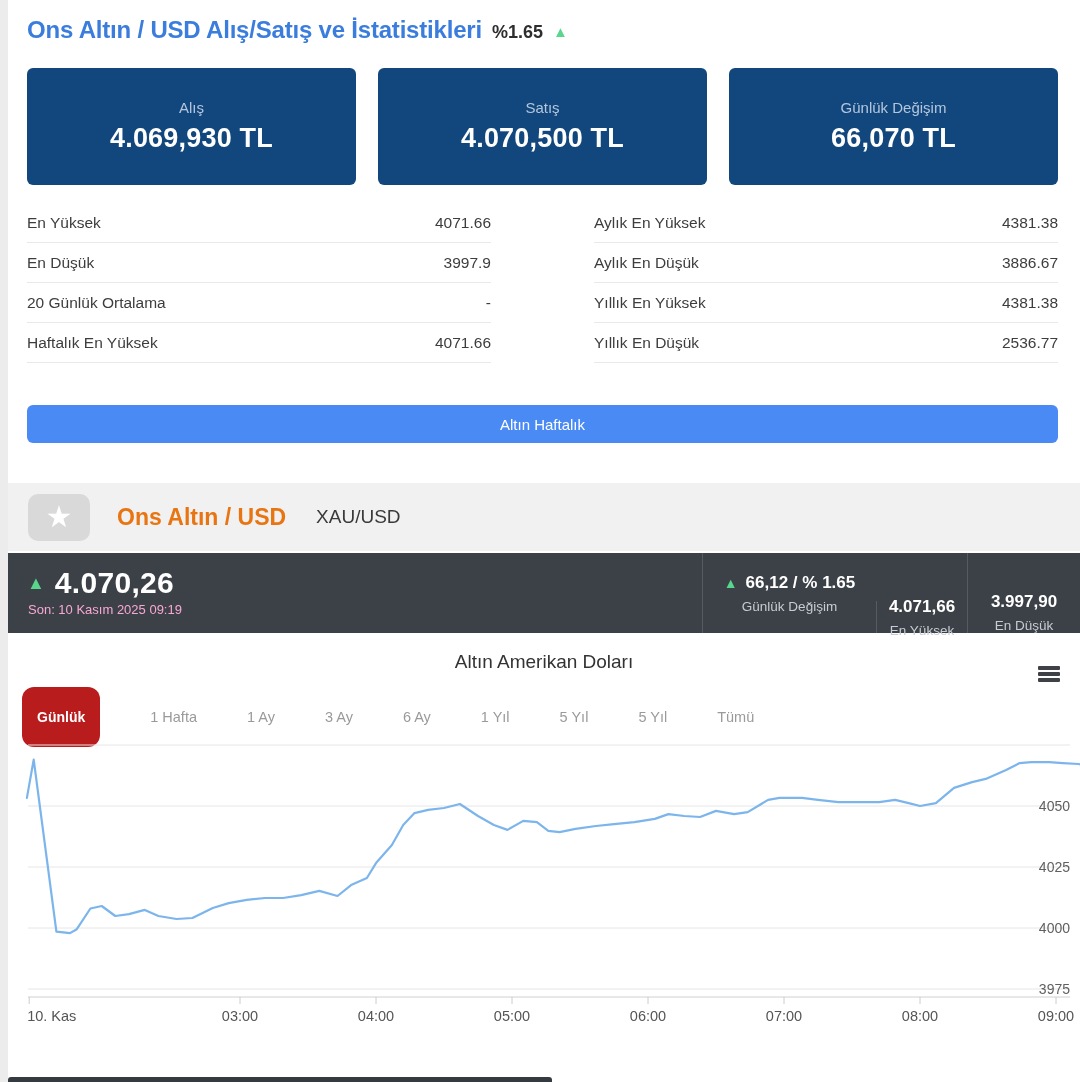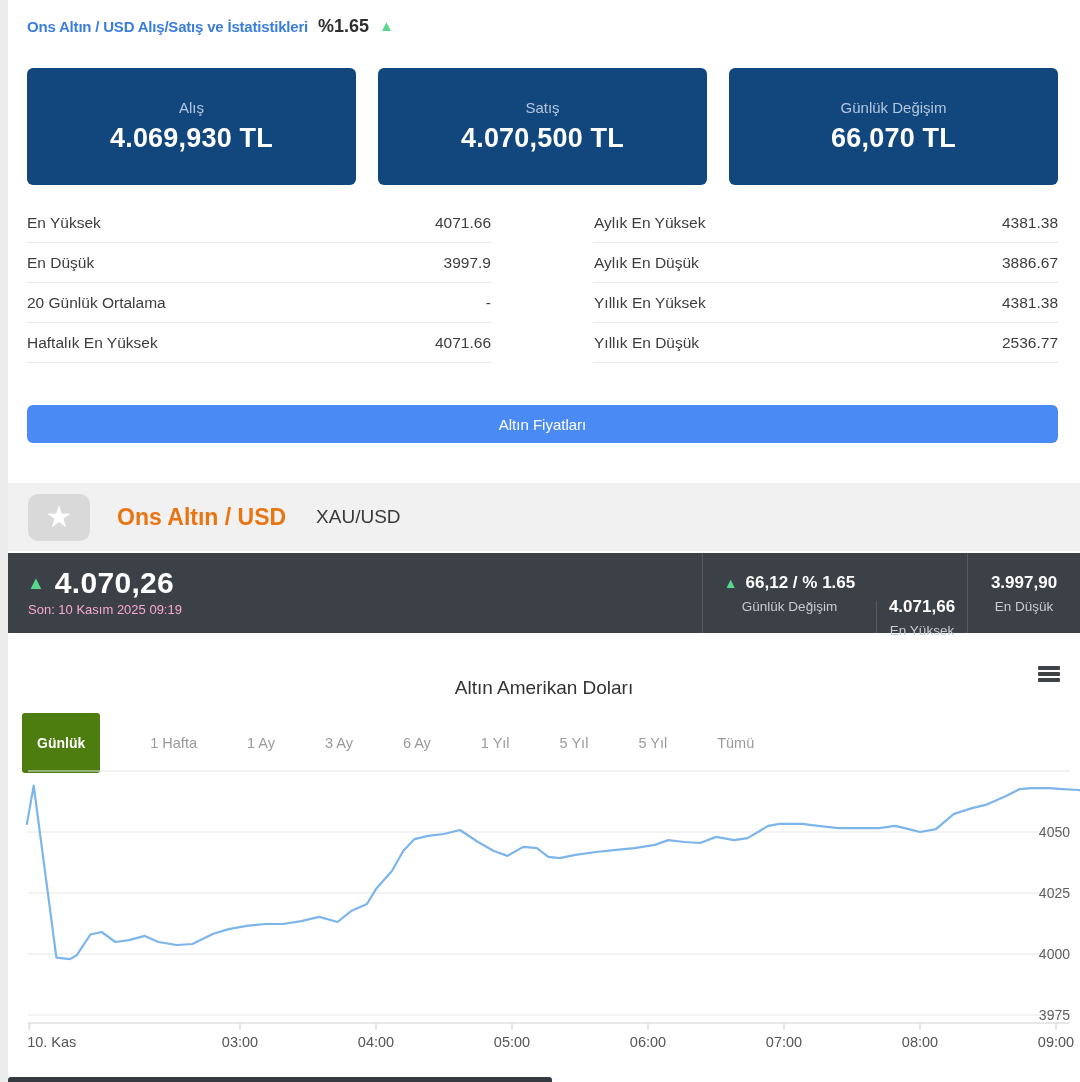--- a/index.html
+++ b/index.html
@@ -7,21 +7,21 @@
     width:1080px;height:1082px;position:relative;overflow:hidden;
     background:#ffffff;font-family:"Liberation Sans",sans-serif;
     -webkit-font-smoothing:antialiased;
   }
   .gutter{position:absolute;left:0;top:0;width:8px;height:1082px;background:#ececec;}
   .page{position:absolute;left:8px;top:0;width:1072px;height:1082px;}
 
   
   .stats-panel{padding:16px 22px 0 19px;}
   .panel-title-row{display:flex;align-items:baseline;gap:10px;height:30px;}
-  .panel-title-row h1{margin:0;font-size:15px;font-weight:bold;color:#3b7ddd;letter-spacing:-.2px;}
+  .panel-title-row h1{margin:0;font-size:24px;font-weight:bold;color:#3b7ddd;letter-spacing:-.2px;}
   .pct{font-size:18px;font-weight:bold;color:#2e2e2e;}
   .up-arrow{font-size:15px;color:#5ad68e;transform:translateY(-1px);}
 
   .cards{display:flex;gap:22px;margin-top:22px;justify-content:center;}
   .card{flex:1;height:117px;background:#12477d;border-radius:6px;
     display:flex;flex-direction:column;align-items:center;justify-content:center;gap:7px;}
   .card .c-label{font-size:15px;color:#b4c6dd;}
   .card .c-value{font-size:27px;font-weight:bold;color:#ffffff;letter-spacing:.2px;}
 
   .stats-tables{display:flex;gap:103px;margin-top:18px;}
@@ -48,33 +48,33 @@
   .price-row{display:flex;align-items:center;gap:10px;}
   .price-row .tri{color:#57d68c;font-size:18px;line-height:1;}
   .price-row .price{font-size:30px;font-weight:bold;letter-spacing:.3px;}
   .ticker-last{margin-top:2px;margin-left:1px;font-size:13px;color:#f9a8d4;}
   .ticker-cells{display:flex;height:100%;}
   .tcell{border-left:1px solid #565b61;display:flex;flex-direction:column;
     align-items:center;justify-content:center;gap:6px;}
   .tcell .tval{font-size:17px;font-weight:bold;display:flex;align-items:center;gap:8px;white-space:nowrap;}
   .tcell .tval .tri{color:#57d68c;font-size:14px;}
   .tcell .tlab{font-size:13.5px;color:#c6ccd3;}
-  .tcell.w1{width:173px;}.tcell.w2{width:90px;margin-top:48px;}.tcell.w3{width:112px;}
+  .tcell.w1{width:173px;}.tcell.w2{width:90px;margin-top:48px;}.tcell.w3{width:112px;justify-content:flex-end;}
 
   
   .chart-card{background:#fff;}
-  .chart-header{position:relative;padding-top:44px;height:26px;}
+  .chart-header{position:relative;padding-top:18px;height:26px;}
   .chart-header h2{margin:0;text-align:center;font-size:19px;font-weight:normal;color:#333;}
   .burger{position:absolute;right:20px;top:33px;width:22px;cursor:pointer;}
   .burger i{display:block;height:3.5px;background:#3e4247;margin-bottom:2.5px;border-radius:1px;}
 
   .range-tabs{margin-top:25px;padding-left:14px;display:flex;align-items:center;gap:50px;height:30px;}
   .range-tab{font-size:14.5px;color:#9a9a9a;cursor:pointer;white-space:nowrap;}
-  .range-tab.active{background:#4d7c0f;color:#fff;font-weight:bold;font-size:14px;
-    padding:22px 15px;border-radius:3px;}
+  .range-tab.active{background:#b91c1c;color:#fff;font-weight:bold;font-size:14px;
+    padding:22px 15px;border-radius:12px;}
 
   #chart-svg{display:block;margin-top:5px;font-family:"Liberation Sans",sans-serif;}
   .next-peek{position:absolute;left:0;top:1077px;width:544px;height:5px;background:#353a40;
     border-radius:3px 3px 0 0;}
 </style>
 </head>
 <body>
 
 <div class="gutter"></div>
 
@@ -134,21 +134,21 @@
         <span>Yıllık En Yüksek</span>
         <span class="sval">4381.38</span>
       </div>
           <div class="srow">
         <span>Yıllık En Düşük</span>
         <span class="sval">2536.77</span>
       </div>
         </div>
     </div>
 
-    <button class="prices-btn">Altın Fiyatları</button>
+    <button class="prices-btn">Altın Haftalık</button>
   </section>
 
   <section class="instrument-strip">
     <button class="fav-btn">
       <span>★</span>
     </button>
     <span class="inst-name">Ons Altın / USD</span>
     <span class="inst-code">XAU/USD</span>
   </section>
 

